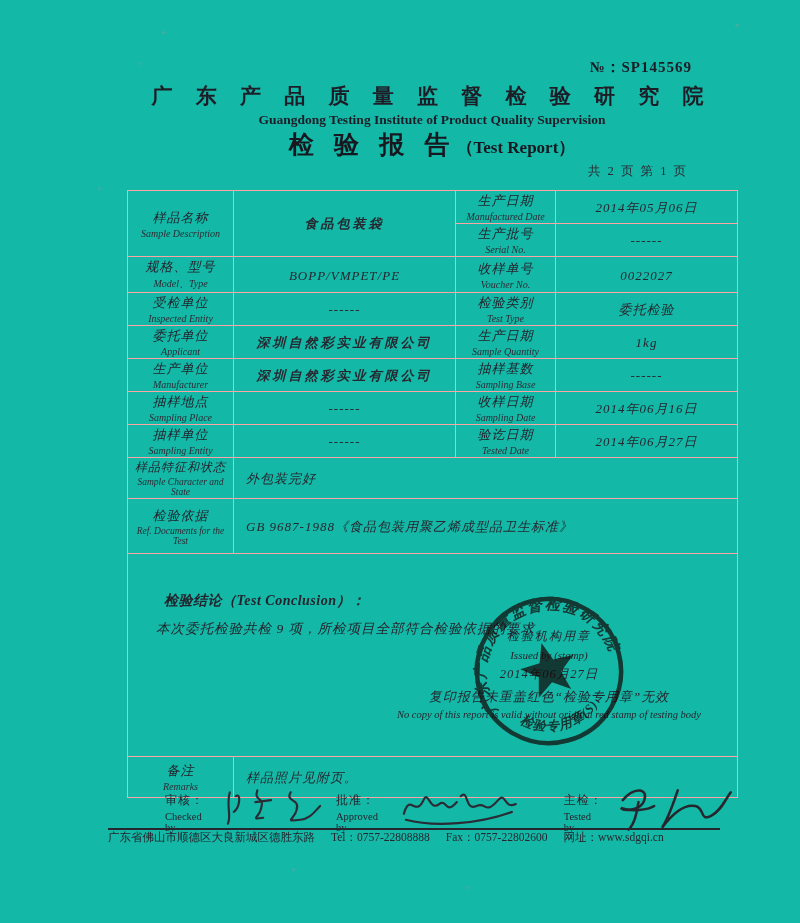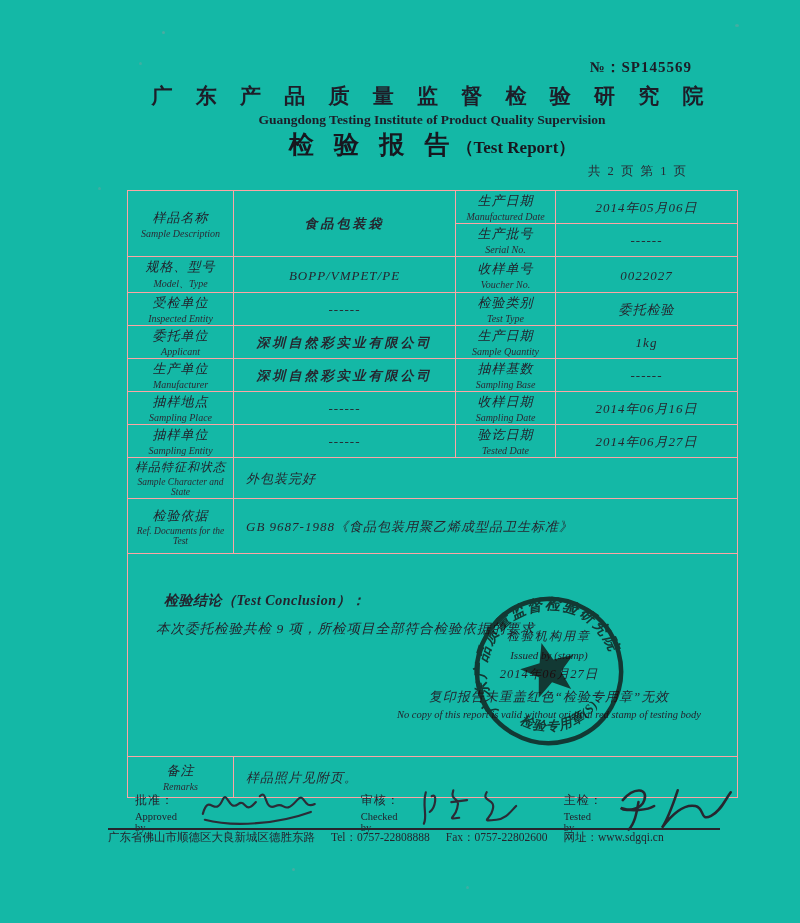--- a/index.html
+++ b/index.html
@@ -230,46 +230,46 @@
       <td>
         <span class="lab-cn">备注</span>
         <span class="lab-en">Remarks</span>
       </td>
       <td colspan="3" class="left-cell"><span class="val">样品照片见附页。</span></td>
     </tr>
   </tbody>
     </table>
 
   <div class="sig-row">
+    <div class="sig-group" style="margin-left:38px">
+      <div class="sig-label">
+        <span class="sig-cn">审核：</span>
+        <span class="sig-en">Checked by</span>
+      </div>
+      <svg class="sig-script" width="110" height="48" viewBox="0 0 110 48">
+        <g fill="none" stroke="#2b2b36" stroke-width="2.2" stroke-linecap="round">
+          <path d="M10,10 C6,24 12,34 8,42 M16,14 C22,10 20,26 14,30"></path>
+          <path d="M38,8 C34,20 46,14 42,26 C40,36 30,38 44,36 M36,20 L52,18"></path>
+          <path d="M72,10 C66,20 82,16 78,28 C76,38 64,40 82,38 C92,37 96,30 102,24"></path>
+        </g>
+      </svg>
+    </div>
     <div class="sig-group" style="margin-left:8px">
       <div class="sig-label">
         <span class="sig-cn">批准：</span>
         <span class="sig-en">Approved by</span>
       </div>
       <svg class="sig-script" width="130" height="48" viewBox="0 0 130 48">
         <g fill="none" stroke="#2b2b36" stroke-width="2.2" stroke-linecap="round">
           <path d="M8,32 C14,10 20,36 28,18 C33,7 34,30 44,22 C52,16 50,34 62,20"></path>
           <path d="M66,14 C74,6 70,30 82,24 C92,19 90,34 104,18 C112,9 110,28 122,22"></path>
           <path d="M10,38 C40,46 85,42 118,30"></path>
         </g>
       </svg>
     </div>
-    <div class="sig-group" style="margin-left:38px">
-      <div class="sig-label">
-        <span class="sig-cn">审核：</span>
-        <span class="sig-en">Checked by</span>
-      </div>
-      <svg class="sig-script" width="110" height="48" viewBox="0 0 110 48">
-        <g fill="none" stroke="#2b2b36" stroke-width="2.2" stroke-linecap="round">
-          <path d="M10,10 C6,24 12,34 8,42 M16,14 C22,10 20,26 14,30"></path>
-          <path d="M38,8 C34,20 46,14 42,26 C40,36 30,38 44,36 M36,20 L52,18"></path>
-          <path d="M72,10 C66,20 82,16 78,28 C76,38 64,40 82,38 C92,37 96,30 102,24"></path>
-        </g>
-      </svg>
-    </div>
     <div class="sig-group" style="margin-left:40px">
       <div class="sig-label">
         <span class="sig-cn">主检：</span>
         <span class="sig-en">Tested by</span>
       </div>
       <svg class="sig-script" width="130" height="52" viewBox="0 0 130 52">
         <g fill="none" stroke="#26262f" stroke-width="2.6" stroke-linecap="round">
           <path d="M14,18 C26,4 40,6 36,18 C33,28 16,30 12,26 C22,30 40,28 46,24"></path>
           <path d="M30,20 C28,32 26,42 20,48"></path>
           <path d="M70,8 C64,26 58,40 54,46 C66,30 78,22 88,24 C98,26 92,40 104,34 C114,29 118,18 124,10"></path>

